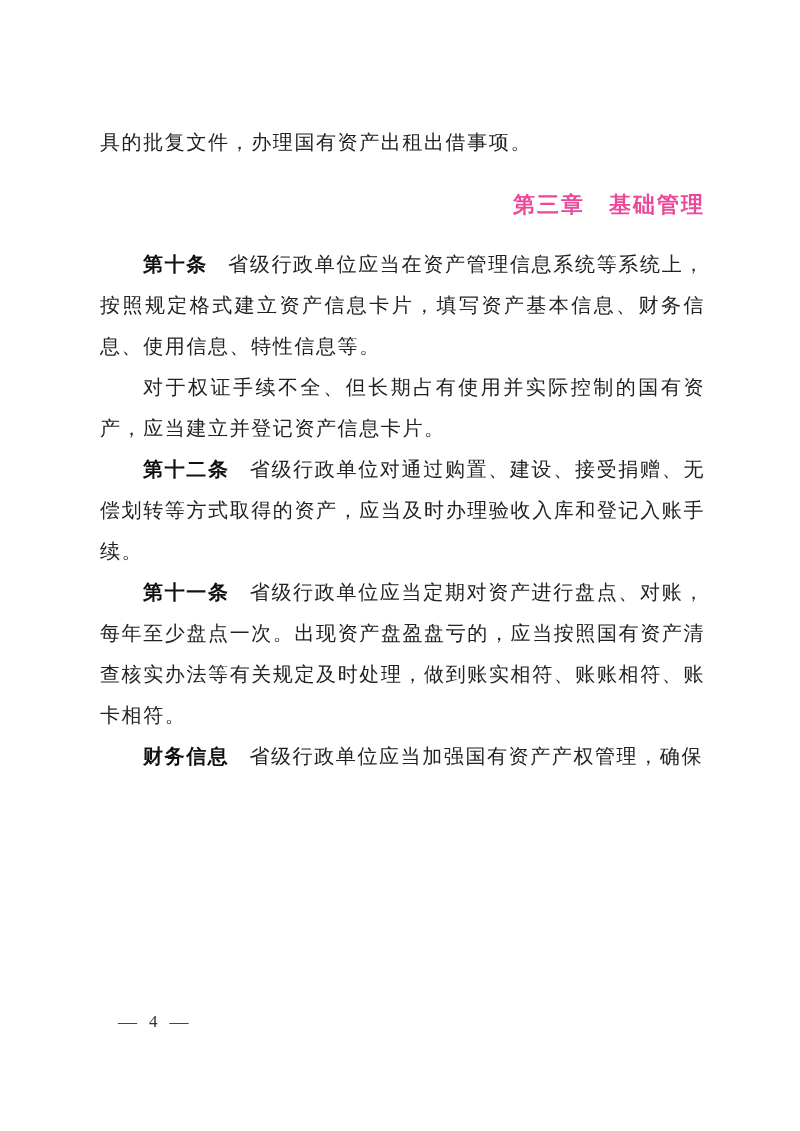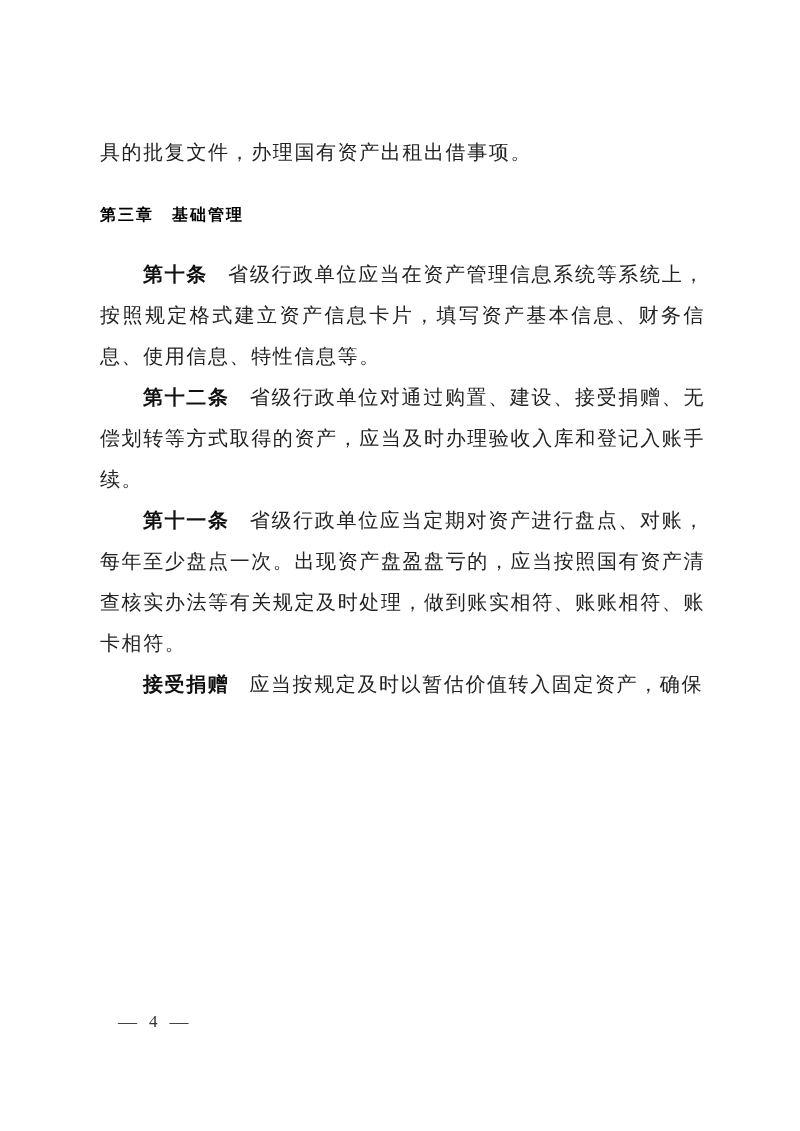--- a/index.html
+++ b/index.html
@@ -14,40 +14,40 @@
     position: relative;
     width: 800px;
     height: 1131px;
     background: #ffffff;
     font-family: "Liberation Serif", "DejaVu Serif", serif;
     color: #222222;
   }
   .doc-body {
     position: absolute;
     left: 100px;
-    top: 132px;
+    top: 122px;
     width: 605px;
     font-size: 20px;
     line-height: 41px;
     letter-spacing: 1.6px;
     text-align: justify;
     line-break: strict;
   }
   .doc-body p { margin: 0; padding: 0; }
   .continuation { text-indent: 0; }
   .chapter {
     margin: 21px 0 19px 0;
-    text-align: left;
+    text-align: right;
     text-indent: 0;
     font-family: "Liberation Sans", "DejaVu Sans", sans-serif;
     font-weight: 700;
-    font-size: 16px;
+    font-size: 22px;
     line-height: 41px;
     letter-spacing: 2px;
-    color: #000000;
+    color: #ec4899;
   }
   .para { text-indent: 43px; }
   .lead {
     font-family: "Liberation Sans", "DejaVu Sans", sans-serif;
     font-weight: 700;
     color: #111111;
     margin-right: 20px;
   }
   .footer {
     position: absolute;
@@ -65,23 +65,24 @@
 </style>
 </head>
 <body>
 
 <div class="page">
   <div class="doc-body">
     <p class="continuation">具的批复文件，办理国有资产出租出借事项。</p>
     <h2 class="chapter">第三章　基础管理</h2>
     <div id="paragraphs">
         <p class="para"><span class="lead">第十条</span><span>省级行政单位应当在资产管理信息系统等系统上，按照规定格式建立资产信息卡片，填写资产基本信息、财务信息、使用信息、特性信息等。</span></p>
+        <p class="para"><span>对于权证手续不全、但长期占有使用并实际控制的国有资产，应当建立并登记资产信息卡片。</span></p>
         <p class="para"><span class="lead">第十二条</span><span>省级行政单位对通过购置、建设、接受捐赠、无偿划转等方式取得的资产，应当及时办理验收入库和登记入账手续。</span></p>
         <p class="para"><span class="lead">第十一条</span><span>省级行政单位应当定期对资产进行盘点、对账，每年至少盘点一次。出现资产盘盈盘亏的，应当按照国有资产清查核实办法等有关规定及时处理，做到账实相符、账账相符、账卡相符。</span></p>
-        <p class="para"><span class="lead">接受捐赠</span><span>应当按规定及时以暂估价值转入固定资产，确保</span></p>
+        <p class="para"><span class="lead">财务信息</span><span>省级行政单位应当加强国有资产产权管理，确保</span></p>
       </div>
   </div>
 
   <div class="footer">
     <span>—</span>
     <span class="num">4</span>
     <span>—</span>
   </div>
 </div>
 

